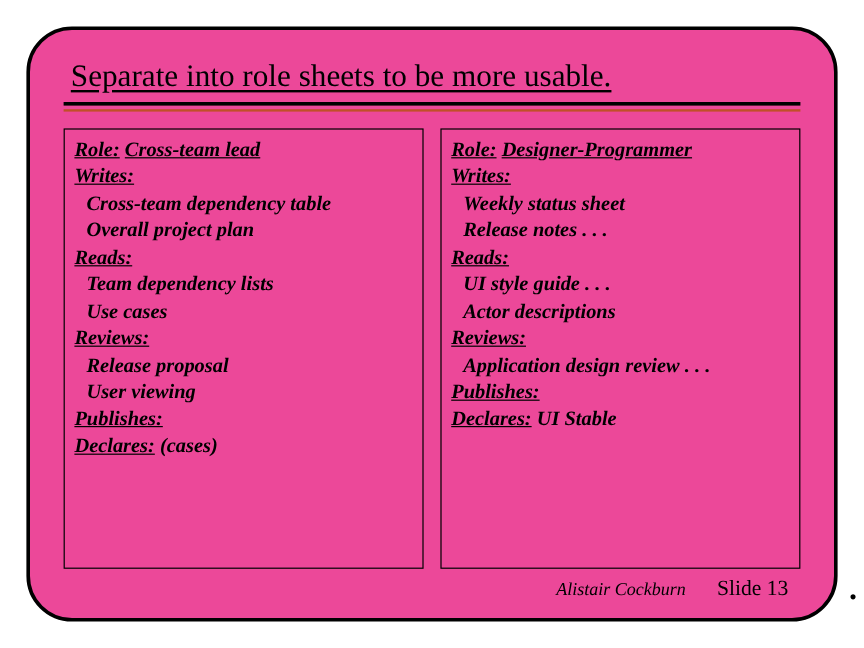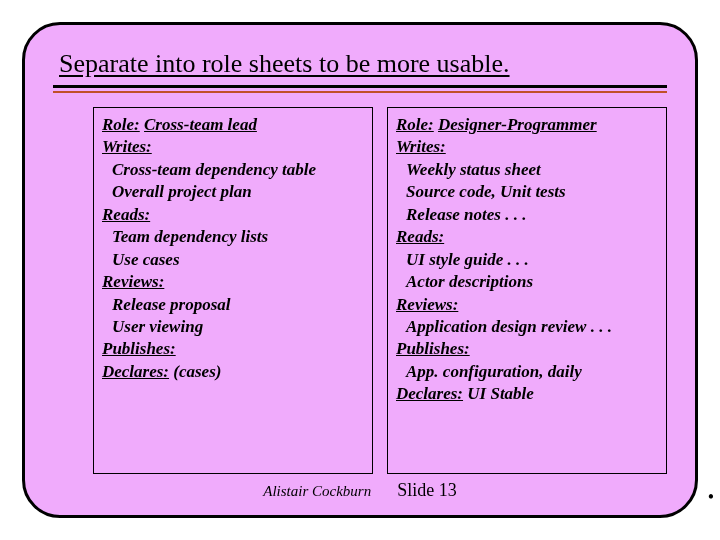--- a/index.html
+++ b/index.html
@@ -11,21 +11,21 @@
     position: relative;
   }
   .slide-frame {
     position: absolute;
     top: 22px;
     left: 22px;
     right: 22px;
     bottom: 22px;
     border: 3px solid #000;
     border-radius: 38px;
-    background: #f0abfc;
+    background: #ec4899;
     padding: 24px 28px 14px 28px;
     display: flex;
     flex-direction: column;
   }
   .title-block {
     padding: 0 2px 6px 6px;
     border-bottom: 3px solid #000;
   }
   .title-text {
     font-size: 26px;
@@ -38,21 +38,20 @@
     height: 2px;
     background: #c05028;
     margin-top: 3px;
   }
   .columns {
     display: flex;
     gap: 14px;
     margin-top: 14px;
     flex: 1;
     min-height: 0;
-    margin-left: 40px;
   }
   .role-box {
     flex: 1;
     border: 1px solid #000;
     padding: 6px 8px 6px 8px;
     font-size: 17px;
     line-height: 1.32;
   }
   .role-box .sec {
     font-weight: bold;
@@ -66,21 +65,21 @@
   .role-box .item {
     font-weight: bold;
     font-style: italic;
     padding-left: 10px;
     display: block;
   }
   .role-line { display: block; }
   .footer {
     display: flex;
     align-items: baseline;
-    justify-content: center;
+    justify-content: flex-end;
     padding: 6px 10px 0 10px;
     font-size: 15px;
   }
   .author { font-style: italic; }
   .copyright { font-size: 14px; }
   .slidenum { font-size: 18px; margin-left: 26px; }
   .dot {
     position: absolute;
     right: 6px;
     bottom: 32px;
@@ -120,29 +119,27 @@
       </span>
     </div>
 
     <div class="role-box">
       <span class="role-line">
         <span class="sec">Role:</span>
         <span class="val" style="text-decoration:underline;">Designer-Programmer</span>
       </span>
       <span class="sec role-line">Writes:</span>
       <span class="item">Weekly status sheet</span>
-      <span class="item">Source code, Unit tests</span>
       <span class="item">Release notes  . . .</span>
       <span class="sec role-line">Reads:</span>
       <span class="item">UI style guide  . . .</span>
       <span class="item">Actor descriptions</span>
       <span class="sec role-line">Reviews:</span>
       <span class="item">Application design review . . .</span>
       <span class="sec role-line">Publishes:</span>
-      <span class="item">App. configuration, daily</span>
       <span class="role-line">
         <span class="sec">Declares:</span>
         <span class="val">UI Stable</span>
       </span>
     </div>
 
   </div>
 
   <div class="footer">
     <span class="author">Alistair Cockburn</span>

